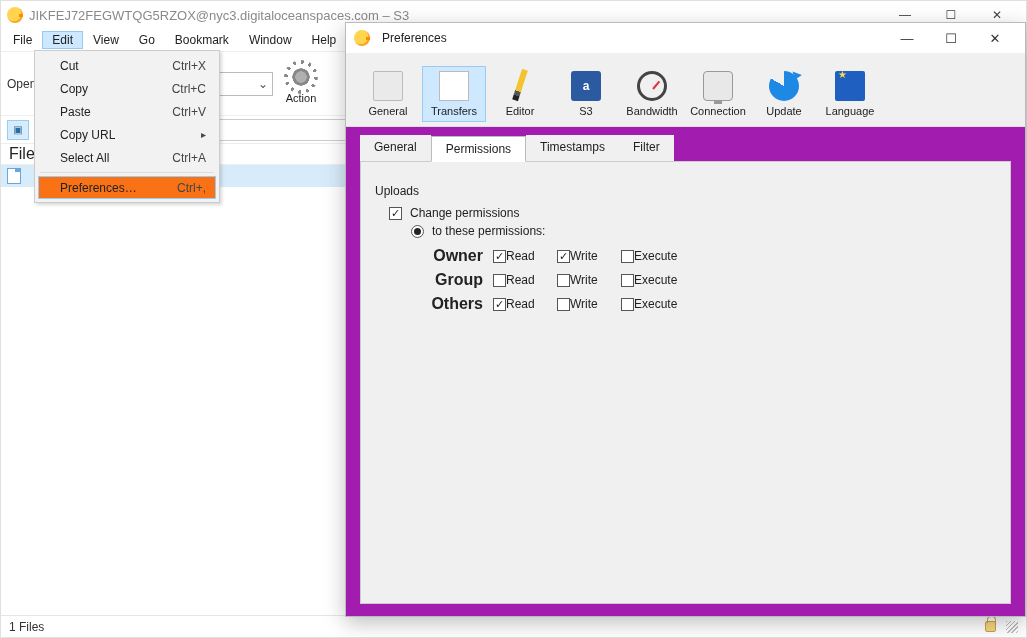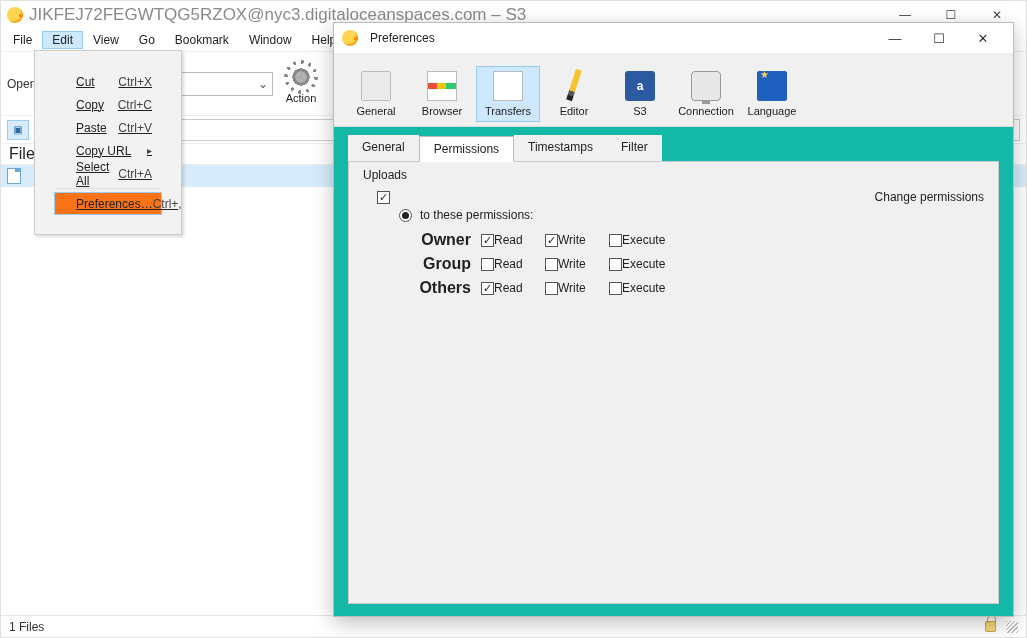--- a/index.html
+++ b/index.html
@@ -3,21 +3,21 @@
 <meta charset="utf-8">
 <style>
 * { box-sizing: border-box; margin: 0; padding: 0; font-family: "Segoe UI", Tahoma, sans-serif; }
 body { width: 1027px; height: 638px; background: #fff; overflow: hidden; position: relative; font-size: 12px; color: #222; }
 
 
 .main-window { position: absolute; top: 0; left: 0; width: 1027px; height: 638px; background: #fff; border: 1px solid #e0e0e0; }
 .main-titlebar { height: 28px; display: flex; align-items: center; padding: 0 6px; }
 .duck-icon { width: 16px; height: 16px; margin-right: 6px; background: radial-gradient(circle at 40% 40%, #ffd54f 55%, #f9a825 60%); border-radius: 50%; position: relative; }
 .duck-icon::after { content:""; position:absolute; width:4px; height:3px; background:#ff8a00; left:12px; top:7px; }
-.main-title { color: #8a8a8a; font-size: 17px; }
+.main-title { color: #8a8a8a; font-size: 13px; }
 .win-controls { margin-left: auto; display: flex; }
 .win-btn { width: 46px; height: 28px; display: flex; align-items: center; justify-content: center; color: #444; }
 
 .menubar { height: 22px; display: flex; align-items: center; padding: 0 2px; }
 .menu-item { padding: 2px 10px; }
 .menu-item.open { background: #cde8ff; border: 1px solid #99c9ef; padding: 1px 9px; }
 
 .toolbar { height: 64px; border-top: 1px solid #eee; display: flex; align-items: center; padding: 0 6px; gap: 6px; }
 .tool-label { width: 52px; color: #333; }
 .open-combo { width: 208px; height: 24px; border: 1px solid #bbb; background: #fff; display:flex; align-items:center; }
@@ -39,29 +39,29 @@
 .file-ic { width:14px; height:16px; background:#fff; border:1px solid #6aa7d8; position:relative; }
 .file-ic::after{content:"";position:absolute;width:6px;height:4px;background:#6aa7d8;right:-1px;top:-1px;}
 
 .statusbar { position:absolute; bottom:0; left:0; right:0; height: 22px; border-top:1px solid #e5e5e5; display:flex; align-items:center; padding:0 8px; font-size:12px; color:#333; }
 .status-right { margin-left:auto; display:flex; gap:10px; align-items:center; color:#888;}
 .lock-ic { width:11px; height:11px; border:1px solid #c9a24a; border-radius:2px; background:#f5d77b; position:relative;}
 .lock-ic::before{content:"";position:absolute;width:7px;height:6px;border:1px solid #c9a24a;border-bottom:none;border-radius:4px 4px 0 0;left:1px;top:-6px;}
 .resize-grip { width:12px; height:12px; background: repeating-linear-gradient(135deg, #bbb 0 1px, transparent 1px 3px); }
 
 
-.dropdown { position:absolute; left:34px; top:50px; width:148px; background:#f2f2f2; border:1px solid #ccc; box-shadow:2px 2px 3px rgba(0,0,0,0.15); padding:19px; z-index:5;text-decoration:underline; }
+.dropdown { position:absolute; left:34px; top:50px; width:186px; background:#f2f2f2; border:1px solid #ccc; box-shadow:2px 2px 3px rgba(0,0,0,0.15); padding:3px; z-index:5; }
 .dd-item { height:23px; display:flex; align-items:center; padding:0 10px 0 22px; font-size:12px; position:relative;}
 .dd-item .shortcut { margin-left:auto; color:#444; }
 .dd-item.selected { background:#f97316; border:1px solid #9acbf3; padding:0 9px 0 21px; height:23px; }
 .dd-item .sub-arrow { margin-left:auto; color:#444; font-size:10px; }
 .dd-sep { height:1px; background:#ddd; margin:3px 2px; }
 
 
-.prefs { position:absolute; left:333px; top:22px; width:681px; height:595px; background:#14b8a6; border:1px solid #bbb; box-shadow: 0 6px 20px rgba(0,0,0,0.25); z-index:10; }
+.prefs { position:absolute; left:345px; top:22px; width:681px; height:595px; background:#a21caf; border:1px solid #bbb; box-shadow: 0 6px 20px rgba(0,0,0,0.25); z-index:10; }
 .prefs-titlebar { height:30px; background:#fff; display:flex; align-items:center; padding:0 8px; }
 .prefs-title { font-size:12px; margin-left:6px; }
 .prefs-wc { margin-left:auto; display:flex; }
 .prefs-wc .win-btn { width:44px; height:30px; font-size:13px; color:#333; }
 
 .cat-bar { height:74px; background:#f0f0f0; border-bottom:1px solid #ddd; display:flex; align-items:flex-end; padding:6px 10px 4px; gap: 2px; }
 .cat { width:64px; text-align:center; padding:4px 0; border:1px solid transparent; }
 .cat.selected { background:#cde8ff; border:1px solid #9acbf3; }
 .cat .ic { width:30px; height:30px; margin:0 auto 4px; display:flex; align-items:center; justify-content:center; }
 .cat .cap { font-size:11px; color:#222; }
@@ -81,23 +81,23 @@
 .ic-conn::after{content:"";position:absolute;width:8px;height:4px;background:#999;left:10px;bottom:-4px;}
 .ic-update{border-radius:50%;background:conic-gradient(#1e88e5 0 300deg, transparent 300deg 360deg);position:relative;}
 .ic-update::after{content:"";position:absolute;width:0;height:0;border-left:5px solid transparent;border-right:5px solid transparent;border-top:7px solid #1e88e5;right:-2px;top:2px;transform:rotate(20deg);}
 .ic-lang{background:linear-gradient(#1e5fbf 50%,#1e5fbf 50%);border-radius:2px;position:relative;}
 .ic-lang::after{content:"★";color:#ffd54f;position:absolute;left:3px;top:-2px;font-size:10px;}
 
 .tabs { display:flex; padding: 8px 14px 0; gap:0; }
 .tab { padding:5px 14px; background:#f0f0f0; font-size:12px; }
 .tab.active { background:#fff; border:1px solid #bbb; border-bottom:1px solid #fff; position:relative; top:1px; }
 
-.panel { margin:0 14px 14px; border:1px solid #ccc; background:#f0f0f0; height: calc(595px - 30px - 74px - 34px - 14px); padding:6px 14px; }
+.panel { margin:0 14px 14px; border:1px solid #ccc; background:#f0f0f0; height: calc(595px - 30px - 74px - 34px - 14px); padding:22px 14px; }
 .group-title { font-size:12px; margin-bottom:8px; }
-.chk-row { display:flex; align-items:center; gap:17px; margin:4px 0 4px 14px;justify-content:space-between; }
+.chk-row { display:flex; align-items:center; gap:8px; margin:4px 0 4px 14px; }
 .radio-row{ display:flex; align-items:center; gap:8px; margin:4px 0 6px 36px; }
 .perm-grid { margin-left:56px; }
 .perm-row { display:flex; align-items:center; height:24px; }
 .perm-label { width:52px; text-align:right; font-weight:bold; font-size:16px; margin-right:10px; }
 .perm-cell { width:64px; display:flex; align-items:flex-end; gap:0; }
 
 .chk { width:13px; height:13px; border:1px solid #555; background:#fff; display:inline-flex; align-items:center; justify-content:center; }
 .chk.checked::after{content:"✓"; font-size:11px; color:#222; line-height:11px;}
 .rad { width:13px; height:13px; border:1px solid #555; border-radius:50%; background:#fff; display:inline-flex; align-items:center; justify-content:center;}
 .rad.checked::after{content:"";width:7px;height:7px;background:#222;border-radius:50%;}
@@ -200,39 +200,43 @@
       <div class="win-btn">☐</div>
       <div class="win-btn">✕</div>
     </div>
   </div>
 
   <div class="cat-bar">
     <div class="cat">
         <div class="ic ic-general"></div>
         <div class="cap">General</div>
       </div>
-    <div class="cat">
-        <div class="ic ic-browser"></div>
-        <div class="cap">Browser</div>
-      </div>
     <div class="cat selected">
         <div class="ic ic-transfers"></div>
         <div class="cap">Transfers</div>
       </div>
     <div class="cat">
         <div class="ic ic-editor"></div>
         <div class="cap">Editor</div>
       </div>
     <div class="cat">
         <div class="ic ic-s3">a</div>
         <div class="cap">S3</div>
       </div>
     <div class="cat">
+        <div class="ic ic-band"></div>
+        <div class="cap">Bandwidth</div>
+      </div>
+    <div class="cat">
         <div class="ic ic-conn"></div>
         <div class="cap">Connection</div>
+      </div>
+    <div class="cat">
+        <div class="ic ic-update"></div>
+        <div class="cap">Update</div>
       </div>
     <div class="cat">
         <div class="ic ic-lang"></div>
         <div class="cap">Language</div>
       </div>
   </div>
 
   <div class="tabs">
     <div class="tab">General</div>
     <div class="tab active">Permissions</div>

